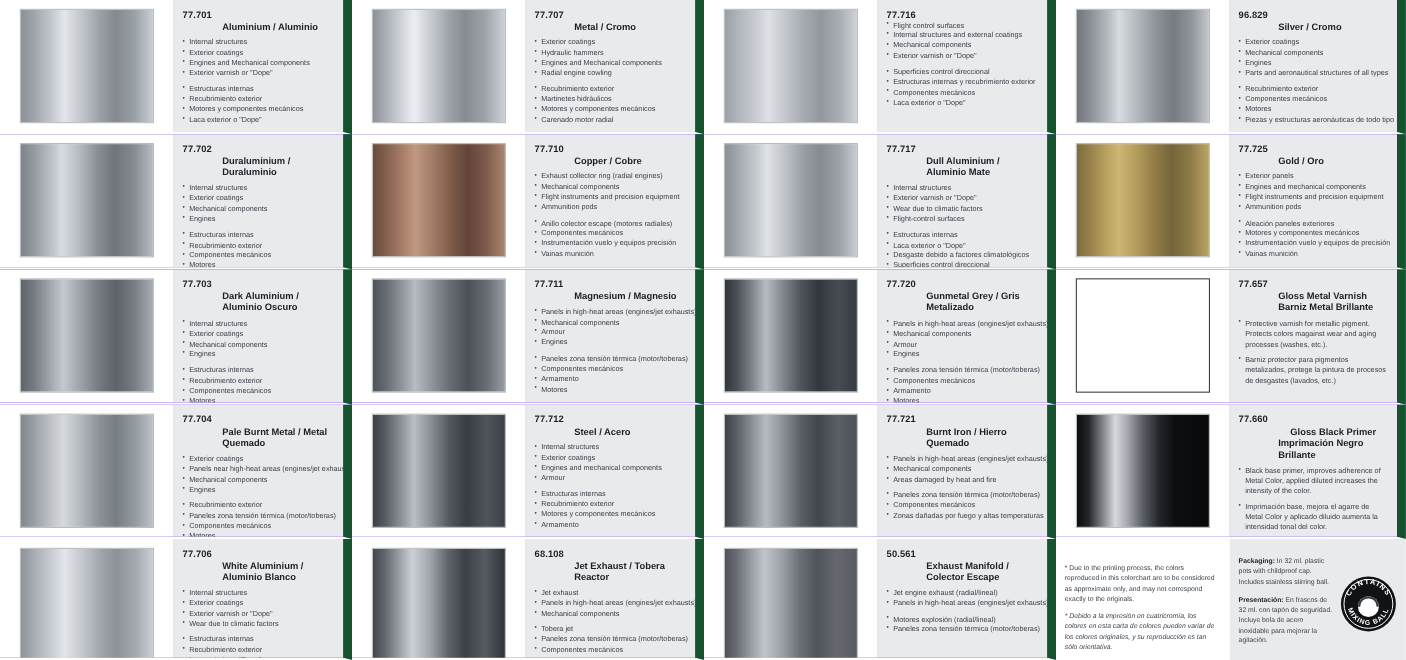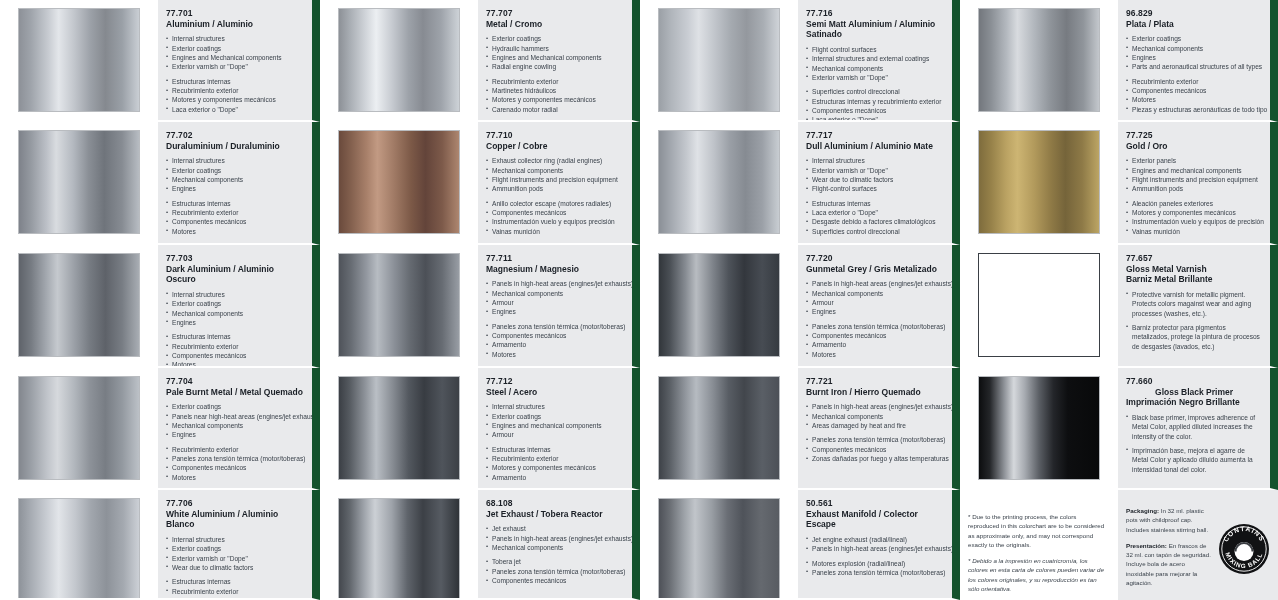--- a/index.html
+++ b/index.html
@@ -57,20 +57,21 @@
     color:#1b2027;
     letter-spacing:.1px;
     line-height:1.25;
   }
   .name {
     font-size:8.5px;
     font-weight:bold;
     color:#1b2027;
     line-height:1.25;
     margin-bottom:5px;
+    margin-left:36px;
   }
   .name.two { margin-bottom:5px; }
 
   ul.uses {
     list-style:none;
     margin:0 0 5px 0;
     padding:0;
   }
   ul.uses.es { margin-bottom:0; }
   ul.uses li {
@@ -206,42 +207,41 @@
             <li>Carenado motor radial</li>
           </ul>
         </div>
       </div>
       <div class="cell">
         <div class="swatch-wrap">
           <div class="swatch g-semimatt"></div>
         </div>
         <div class="info">
           <div class="code">77.716</div>
-          <div class="name">Semi Matt Aluminium / Aluminio Satinado</div>
           <ul class="uses en">
             <li>Flight control surfaces</li>
             <li>Internal structures and external coatings</li>
             <li>Mechanical components</li>
             <li>Exterior varnish or "Dope"</li>
           </ul>
           <ul class="uses es">
             <li>Superficies control direccional</li>
             <li>Estructuras internas y recubrimiento exterior</li>
             <li>Componentes mecánicos</li>
             <li>Laca exterior o "Dope"</li>
           </ul>
         </div>
       </div>
       <div class="cell">
         <div class="swatch-wrap">
           <div class="swatch g-silver"></div>
         </div>
         <div class="info">
           <div class="code">96.829</div>
-          <div class="name">Plata / Plata</div>
+          <div class="name">Silver / Cromo</div>
           <ul class="uses en">
             <li>Exterior coatings</li>
             <li>Mechanical components</li>
             <li>Engines</li>
             <li>Parts and aeronautical structures of all types</li>
           </ul>
           <ul class="uses es">
             <li>Recubrimiento exterior</li>
             <li>Componentes mecánicos</li>
             <li>Motores</li>

